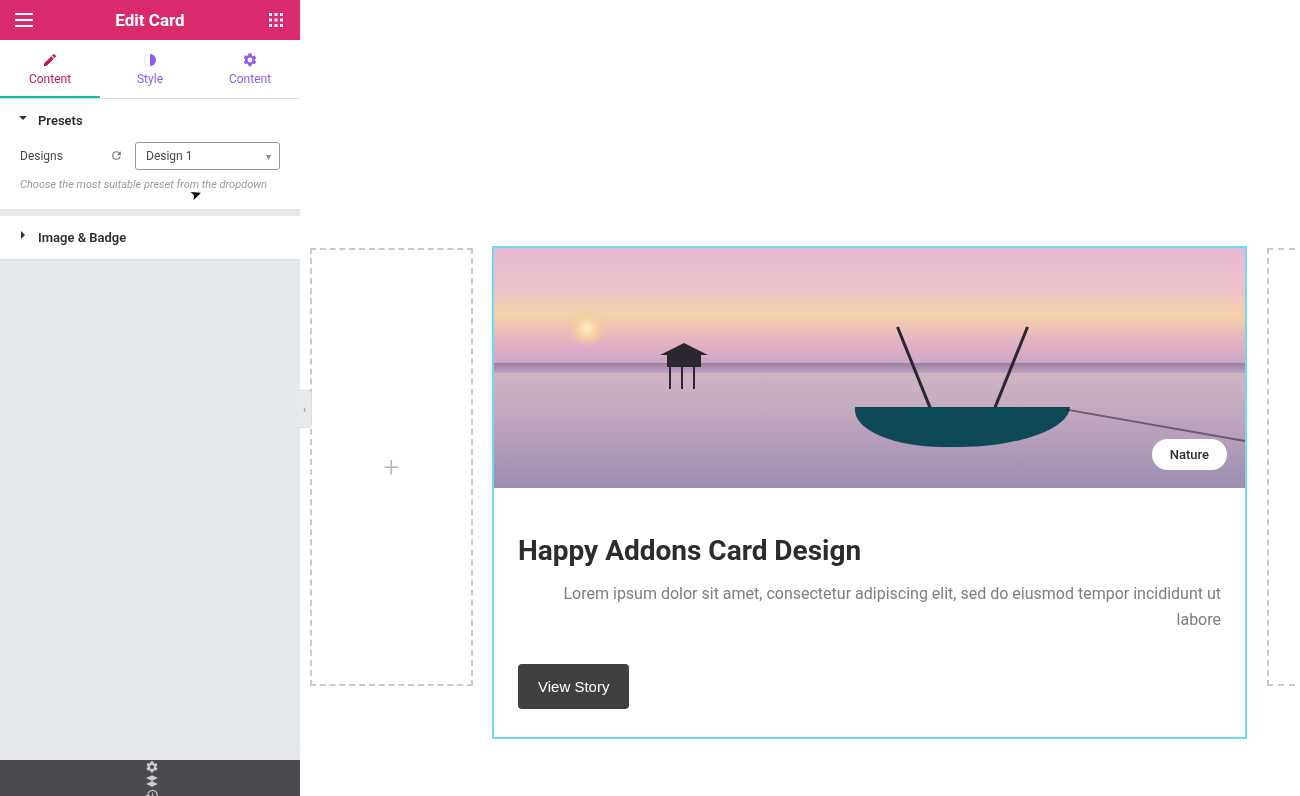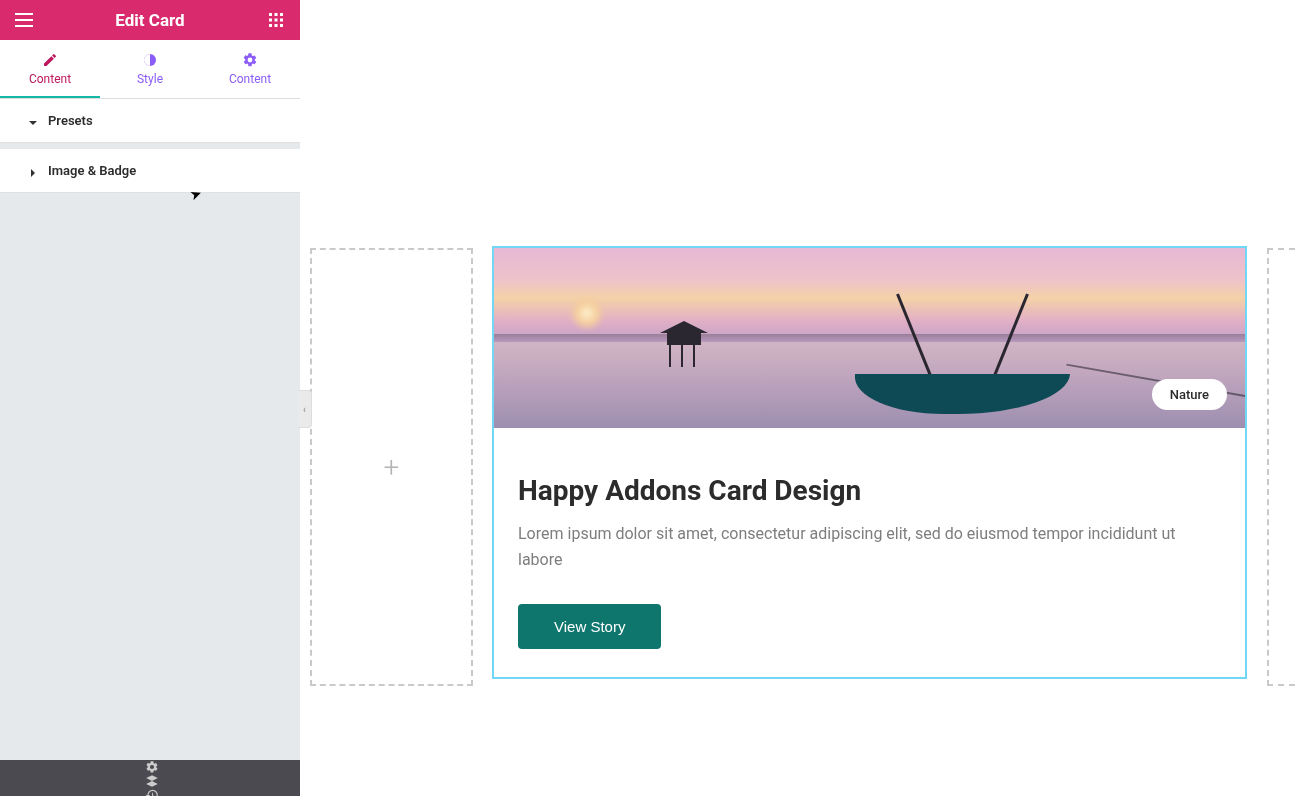--- a/index.html
+++ b/index.html
@@ -68,22 +68,22 @@
       overflow-y: auto;
       background: #e6e9ec;
     }
     .section {
       background: #fff;
       border-bottom: 1px solid #e0e0e0;
       margin-bottom: 6px;
     }
     .section-header {
       display: flex;
-      align-items: flex-end;
-      padding: 14px 28px;
+      align-items: flex-start;
+      padding: 14px 18px;
       cursor: pointer;
       font-size: 13px;
       font-weight: 600;
       color: #2c2c2c;
       gap: 10px;
     }
     .section-header svg {
       width: 10px;
       height: 10px;
     }
@@ -228,21 +228,21 @@
     .card-widget {
       position: absolute;
       left: 192px;
       top: 246px;
       width: 755px;
       border: 2px solid #71d7f7;
       background: #fff;
     }
     .card-image {
       width: 100%;
-      height: 180px;
+      height: 240px;
       position: relative;
       overflow: hidden;
     }
     .sky {
       position: absolute; inset: 0;
       background: linear-gradient(180deg,
         #e6b8d4 0%, #efc3c9 18%, #f4d2a8 28%, #e3b0c5 40%, #a997c9 60%,
         #b39bc6 75%, #c2aac5 90%, #c8a8bf 100%);
     }
     .water {
@@ -306,26 +306,27 @@
       font-size: 28px;
       font-weight: 700;
       color: #2c2c2c;
       margin-bottom: 14px;
     }
     .card-desc {
       font-size: 16px;
       color: #7e7e7e;
       line-height: 1.65;
       margin-bottom: 30px;
+      text-align: right;
     }
     .card-btn {
-      background: #0f766e;
+      background: #404040;
       color: #fff;
       border: none;
-      padding: 14px 36px;
+      padding: 14px 20px;
       font-size: 15px;
       border-radius: 4px;
       cursor: pointer;
     }
     .cursor {
       position: absolute;
       left: 190px;
       top: 186px;
       font-size: 14px;
       color: #000;
@@ -382,20 +383,32 @@
     </div>
   </div>
 
   <div class="panel-content">
     <div class="section">
       <div class="section-header">
         <svg viewBox="0 0 10 10">
             <path d="M1 3l4 4 4-4z" fill="#333"></path>
           </svg>
         <span>Presets</span>
+      </div>
+      <div class="section-body">
+        <div class="control-row">
+          <span class="control-label">Designs</span>
+          <span class="reset-icon">
+            <svg width="13" height="13" viewBox="0 0 24 24">
+                <path d="M17.65 6.35A7.95 7.95 0 0 0 12 4a8 8 0 1 0 7.73 10h-2.08A6 6 0 1 1 12 6c1.66 0 3.14.69 4.22 1.78L13 11h7V4l-2.35 2.35z" fill="currentColor"></path>
+              </svg>
+          </span>
+          <div class="dropdown">Design 1</div>
+        </div>
+        <div class="help-text">Choose the most suitable preset from the dropdown</div>
       </div>
     </div>
 
     <div class="section">
       <div class="section-header">
         <svg viewBox="0 0 10 10">
             <path d="M3 1l4 4-4 4z" fill="#333"></path>
           </svg>
         <span>Image &amp; Badge</span>
       </div>

